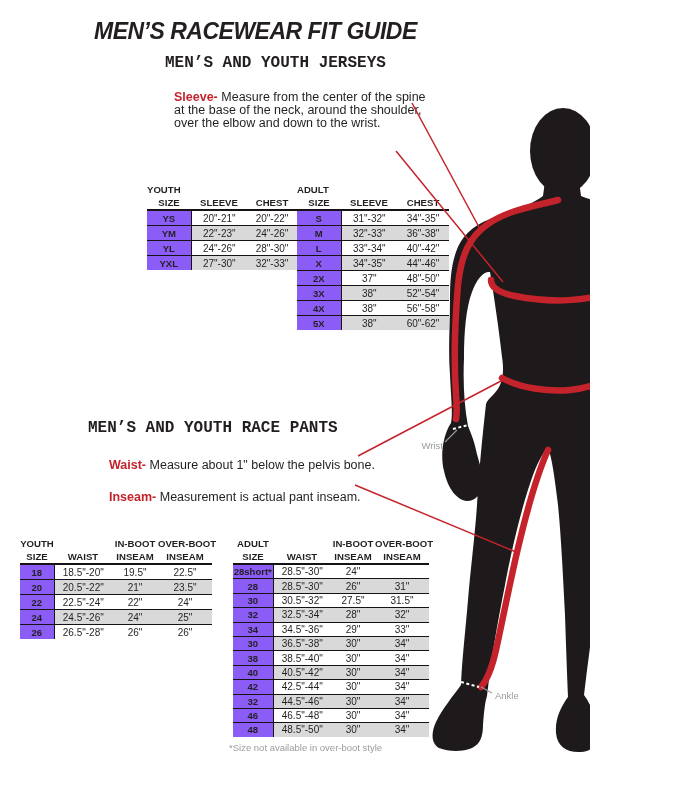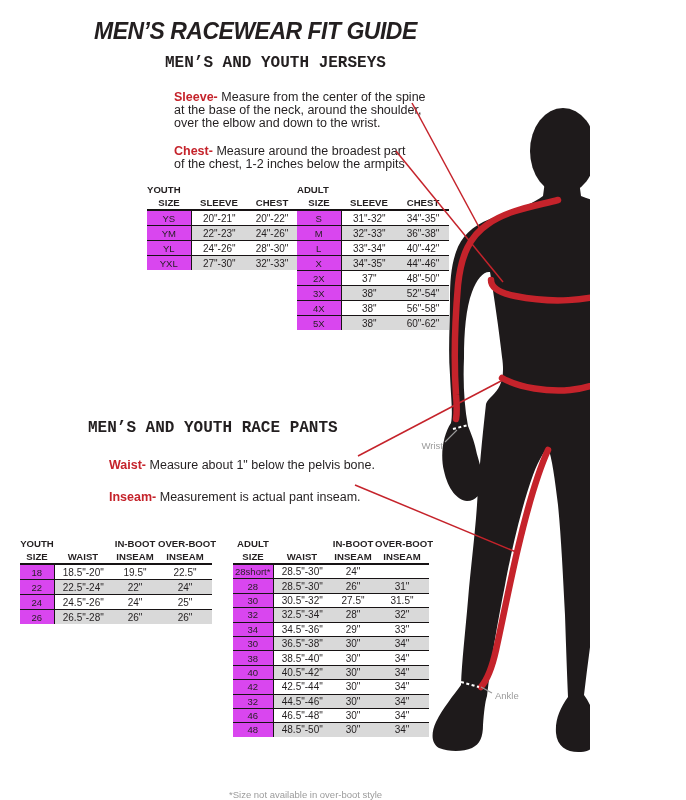--- a/index.html
+++ b/index.html
@@ -3,31 +3,31 @@
 <meta charset="utf-8">
 <style>
   html,body{margin:0;padding:0;background:#fff;}
   .page{position:relative;width:590px;height:800px;background:#fff;overflow:hidden;
         font-family:"Liberation Sans",sans-serif;color:#231f20;}
   .abs{position:absolute;}
   .title{font-size:23px;font-weight:bold;font-style:italic;letter-spacing:-0.5px;white-space:nowrap;}
   .section-heading{font-size:16px;font-weight:bold;white-space:nowrap;font-family:Liberation Mono, monospace;}
   .desc{font-size:12.5px;line-height:13px;white-space:pre-line;margin:9px;}
   .desc .term{font-weight:bold;color:var(--accent-red,#c5232b);}
-  .footnote{font-size:9.5px;color:var(--label-gray,#9b9b9b);white-space:nowrap;margin-top:47px;}
+  .footnote{font-size:9.5px;color:var(--label-gray,#9b9b9b);white-space:nowrap;}
 
   table.fit-table{border-collapse:collapse;table-layout:fixed;}
   table.fit-table th{font-size:9.6px;font-weight:bold;padding:0;height:13px;
        text-align:center;white-space:nowrap;color:#231f20;overflow:visible;}
   table.fit-table tr.group-row-left th{text-align:left;}
   table.fit-table thead tr.cols th{border-bottom:2.5px solid #171314;}
   table.fit-table tbody td{font-size:10px;text-align:center;padding:0;height:14px;
        color:#231f20;white-space:nowrap;}
   table.pants-adult tbody td{height:13.4px;}
-  table.fit-table tbody td:first-child{font-weight:normal;border-right:1.6px solid #171314;background:#d946ef;font-size:9.5px;}
+  table.fit-table tbody td:first-child{font-weight:bold;border-right:1.6px solid #171314;background:#8b5cf6;font-size:9.5px;}
   table.fit-table tbody tr:not(:first-child) td{border-top:1.6px solid #171314;}
   table.fit-table tbody tr:nth-child(even) td:not(:first-child){background:var(--row-shade,#d9d9d9);}
 
   svg.figure{position:absolute;left:0;top:0;pointer-events:none;z-index:5;}
   .silhouette{fill:var(--silhouette,#1e1a1b);}
   .band{stroke:var(--accent-red,#c5232b);stroke-width:6.5;fill:none;stroke-linecap:round;}
   .pointer{stroke:var(--accent-red,#c5232b);stroke-width:1.5;fill:none;}
   .tick{stroke:#fff;stroke-width:2;stroke-dasharray:3 2.5;fill:none;}
   .label-pointer{stroke:var(--label-gray,#9b9b9b);stroke-width:1.1;fill:none;}
   .fig-label{font-size:9.5px;fill:var(--label-gray,#9b9b9b);font-family:"Liberation Sans",sans-serif;}
@@ -38,22 +38,20 @@
 <div class="page">
 
   <div class="abs title" style="left:94px;top:18px;">MEN’S RACEWEAR FIT GUIDE</div>
 
   <div class="abs section-heading" style="left:165px;top:54px;">MEN’S AND YOUTH JERSEYS</div>
 
   <p class="abs desc" style="left:165px;top:82px;width:260px;"><span class="term">Sleeve-</span> <span>Measure from the center of the spine
 at the base of the neck, around the shoulder,
 over the elbow and down to the wrist.</span></p>
 
-  <p class="abs desc" style="left:165px;top:136px;width:260px;"><span class="term">Chest-</span> <span>Measure around the broadest part
-of the chest, 1-2 inches below the armpits</span></p>
 
   <table class="fit-table abs" style="left:147px;top:183px;width:150px;">
     <colgroup>
         <col style="width:44px">
         <col style="width:56px">
         <col style="width:50px">
       </colgroup>
     <thead>
       <tr class="group-row-left">
         <th colspan="3">YOUTH</th>
@@ -174,20 +172,26 @@
         <th>INSEAM</th>
         <th>INSEAM</th>
       </tr>
     </thead>
     <tbody>
         <tr>
           <td>18</td>
           <td>18.5"-20"</td>
           <td>19.5"</td>
           <td>22.5"</td>
+        </tr>
+        <tr>
+          <td>20</td>
+          <td>20.5"-22"</td>
+          <td>21"</td>
+          <td>23.5"</td>
         </tr>
         <tr>
           <td>22</td>
           <td>22.5"-24"</td>
           <td>22"</td>
           <td>24"</td>
         </tr>
         <tr>
           <td>24</td>
           <td>24.5"-26"</td>

